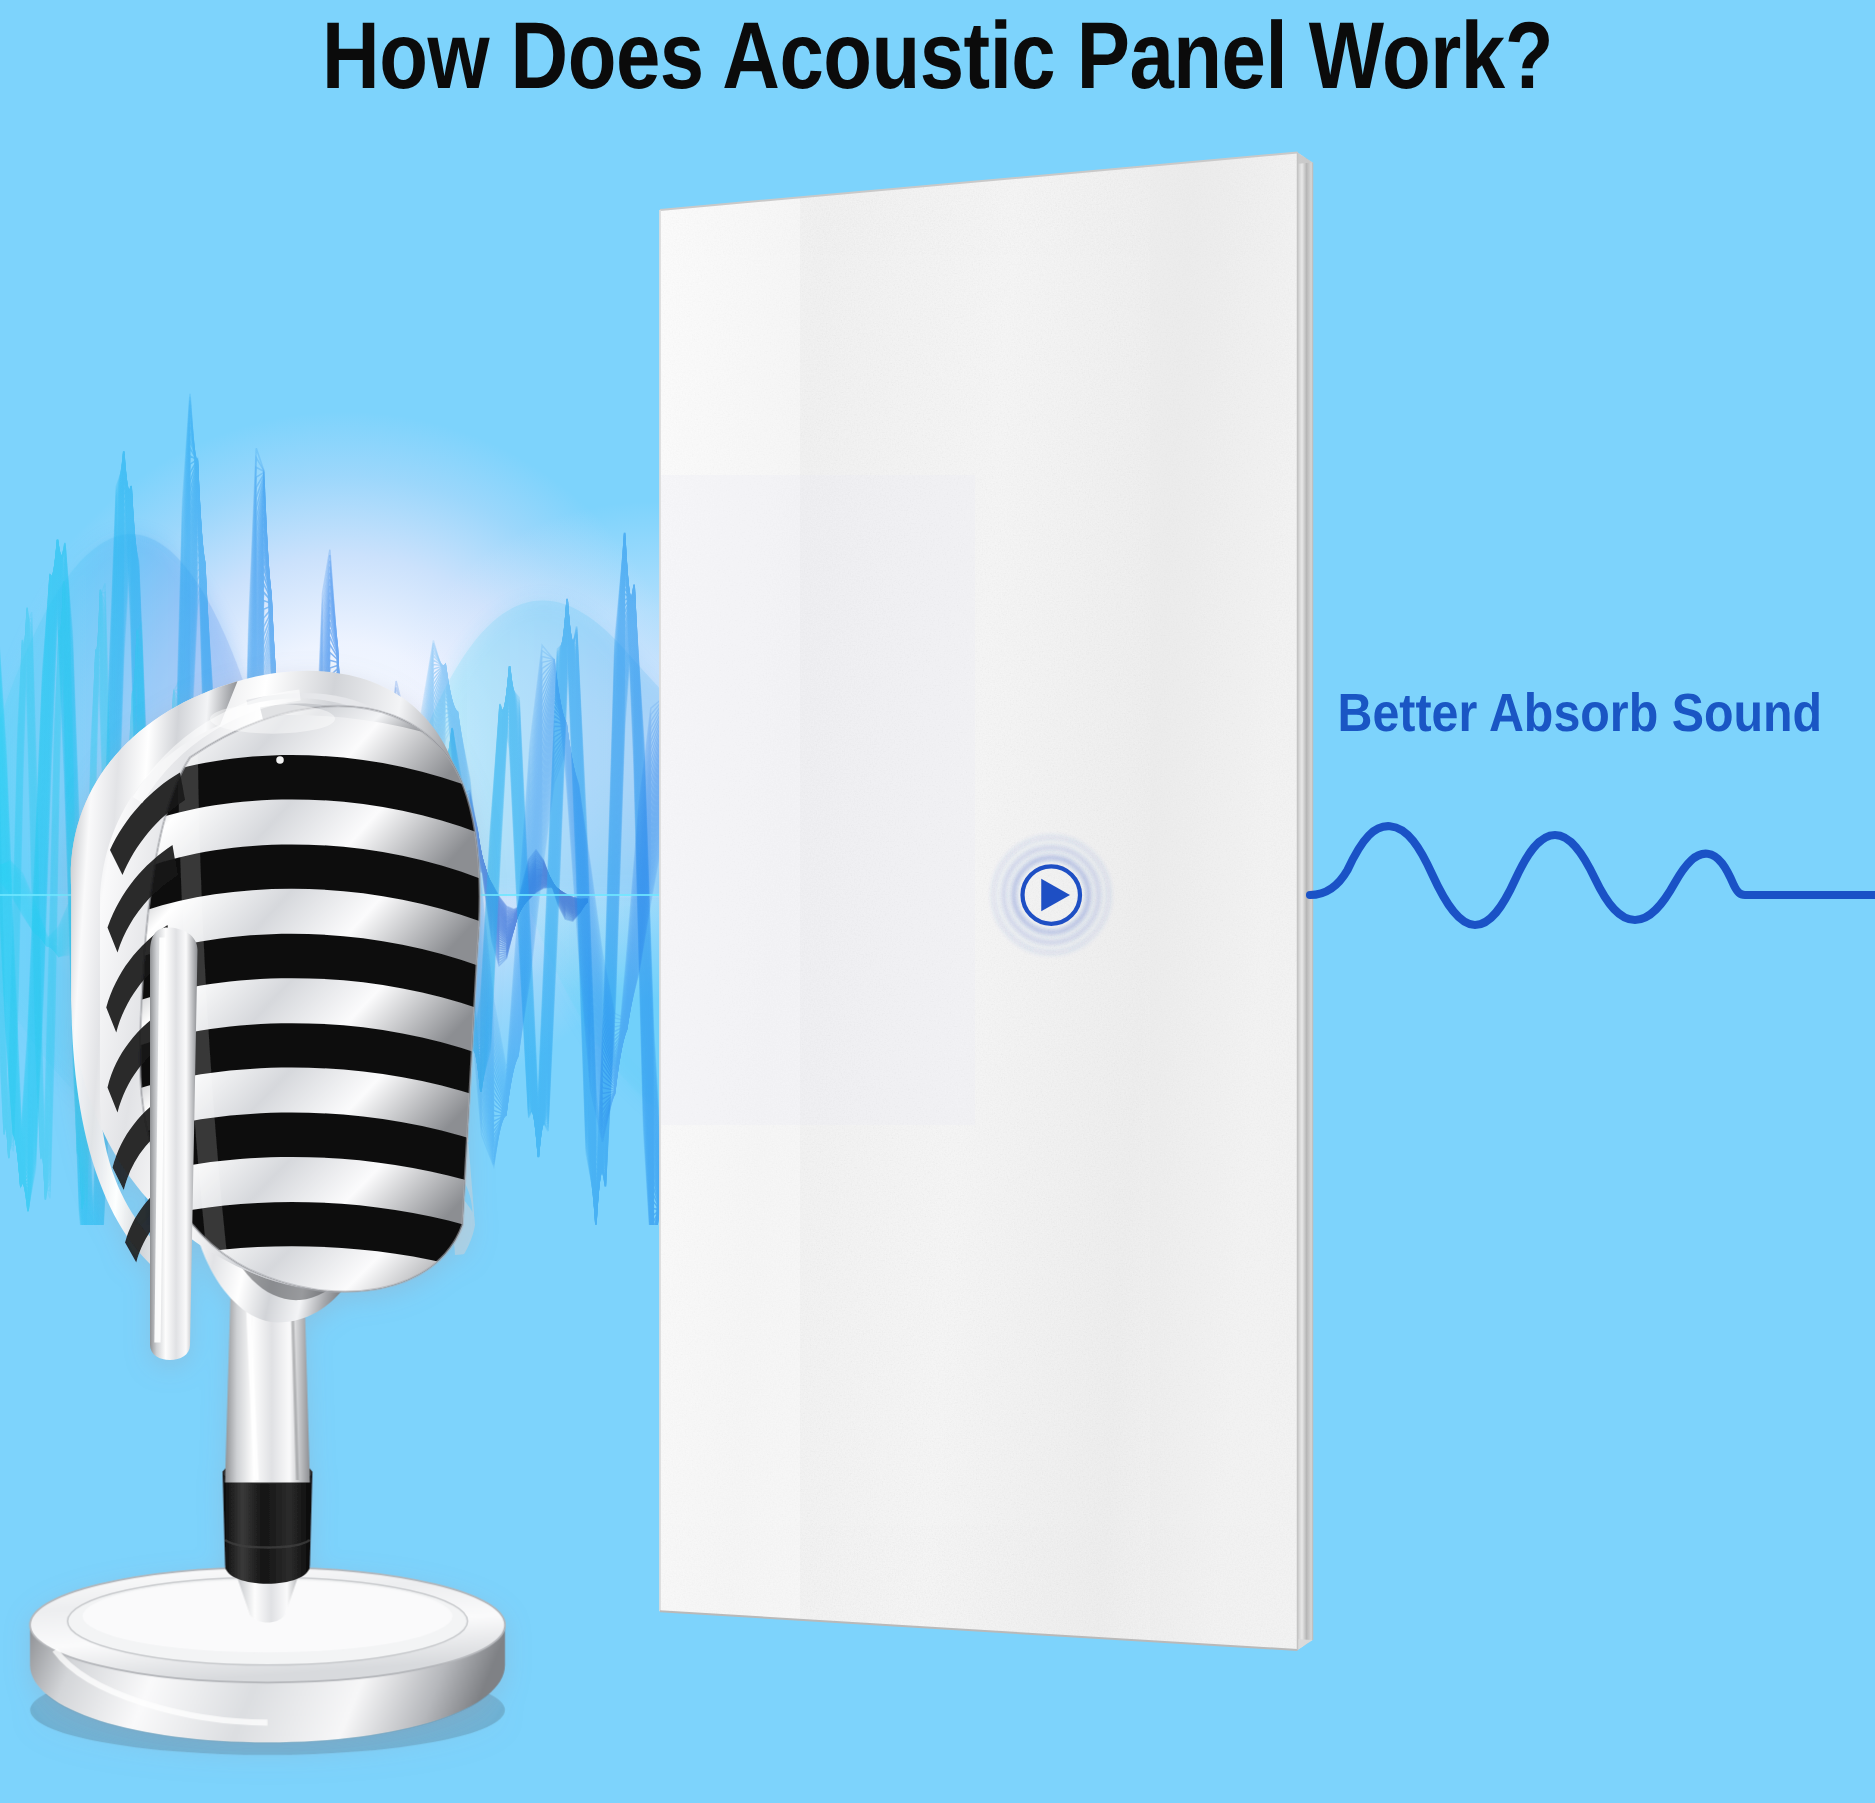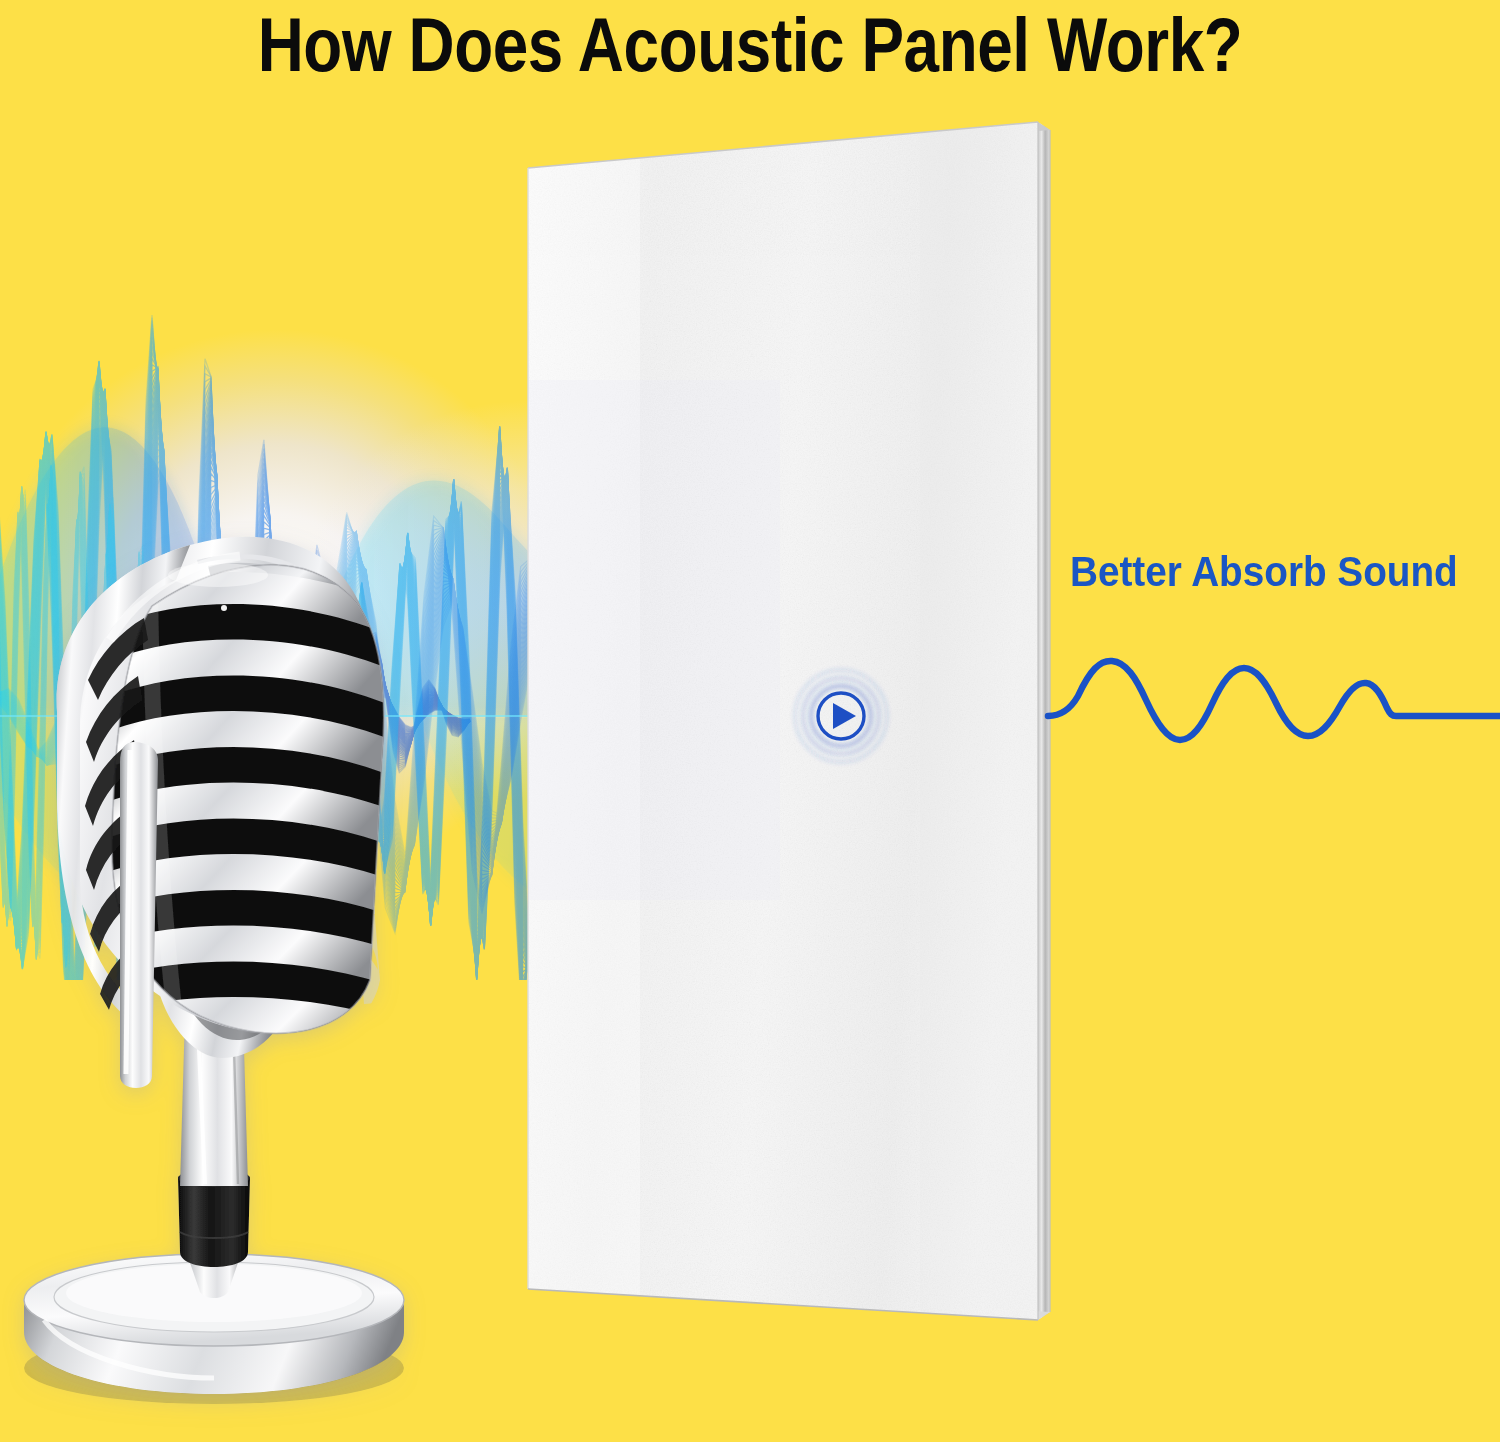--- a/index.html
+++ b/index.html
@@ -1,21 +1,21 @@
 <!DOCTYPE html>
 <html><head>
 <meta charset="utf-8">
 <style>
   html,body{margin:0;padding:0;background:#ffffff;}
   body{
     width:1500px;height:1442px;position:relative;overflow:hidden;
     font-family:"Liberation Sans","DejaVu Sans",sans-serif;
     background:#ffffff;
   }
-  #stage{position:absolute;inset:0;width:1500px;height:1442px;overflow:hidden;background:#fde047;}
+  #stage{position:absolute;inset:0;width:1500px;height:1442px;overflow:hidden;background:#7dd3fc;}
 
   
   #title{
     position:absolute; left:0; top:2px; width:1500px; text-align:center;
     font-family:"Liberation Sans","DejaVu Sans",sans-serif;
     font-weight:bold; font-size:76px; line-height:86px; color:#0b0b0b;
     letter-spacing:-0.5px;
     transform:scaleX(0.84); transform-origin:50% 0;
     white-space:nowrap;
   }

